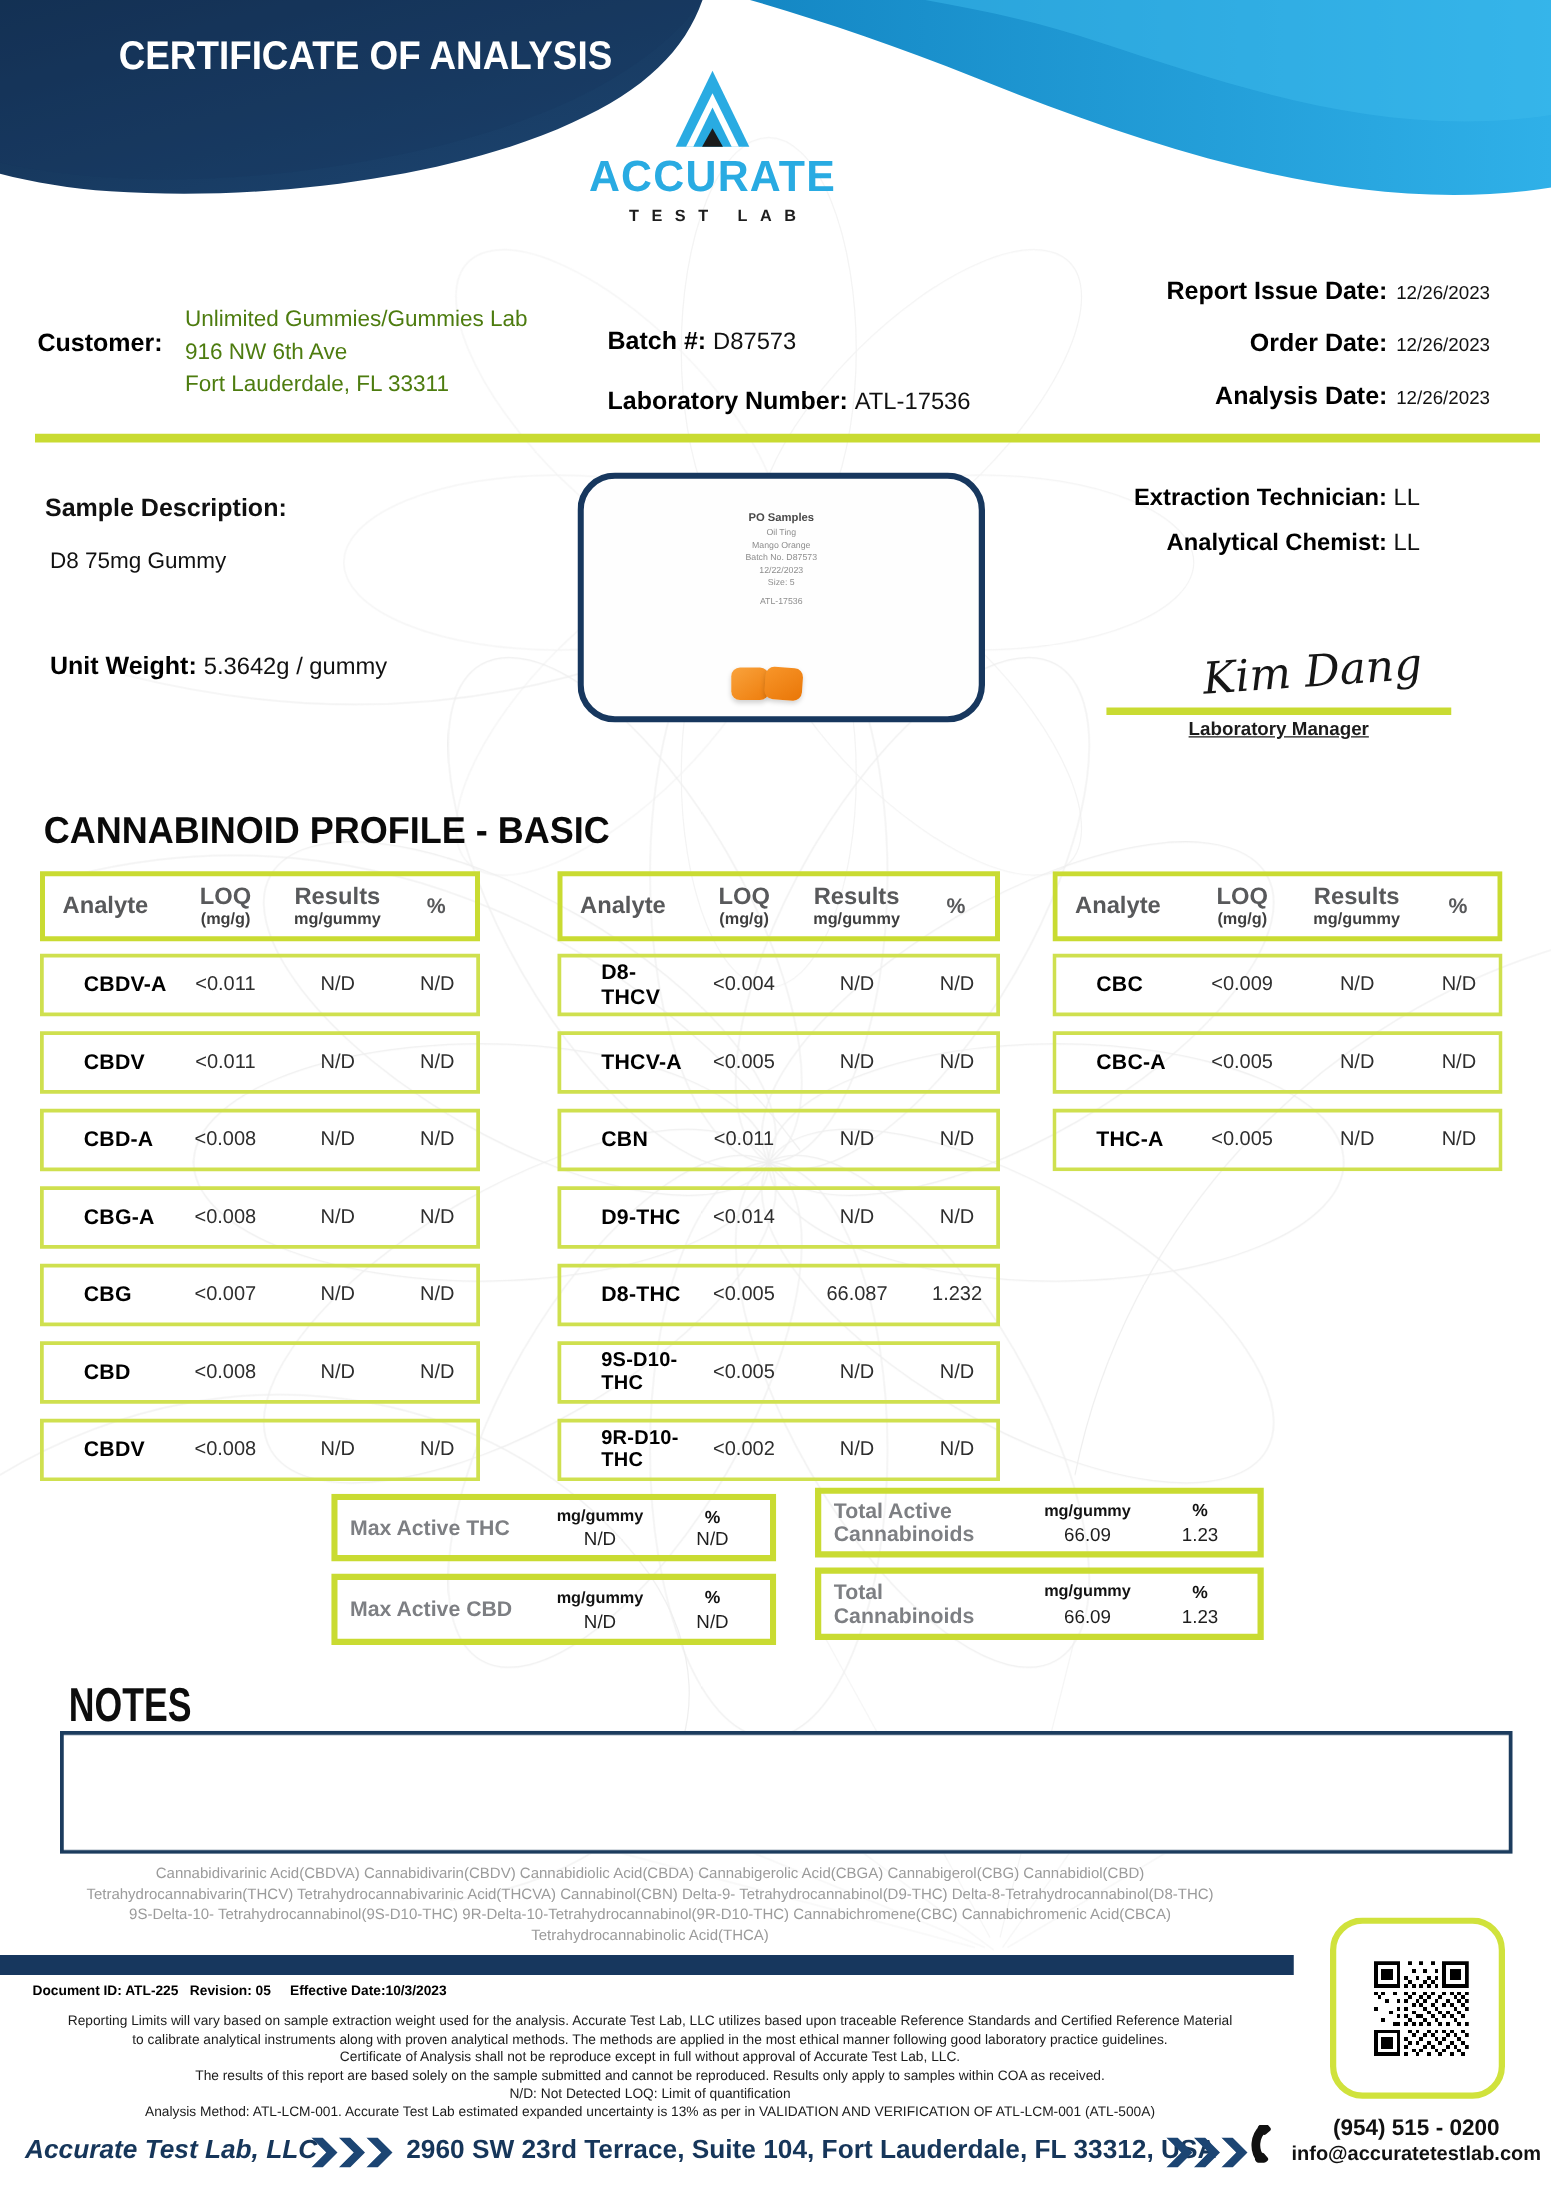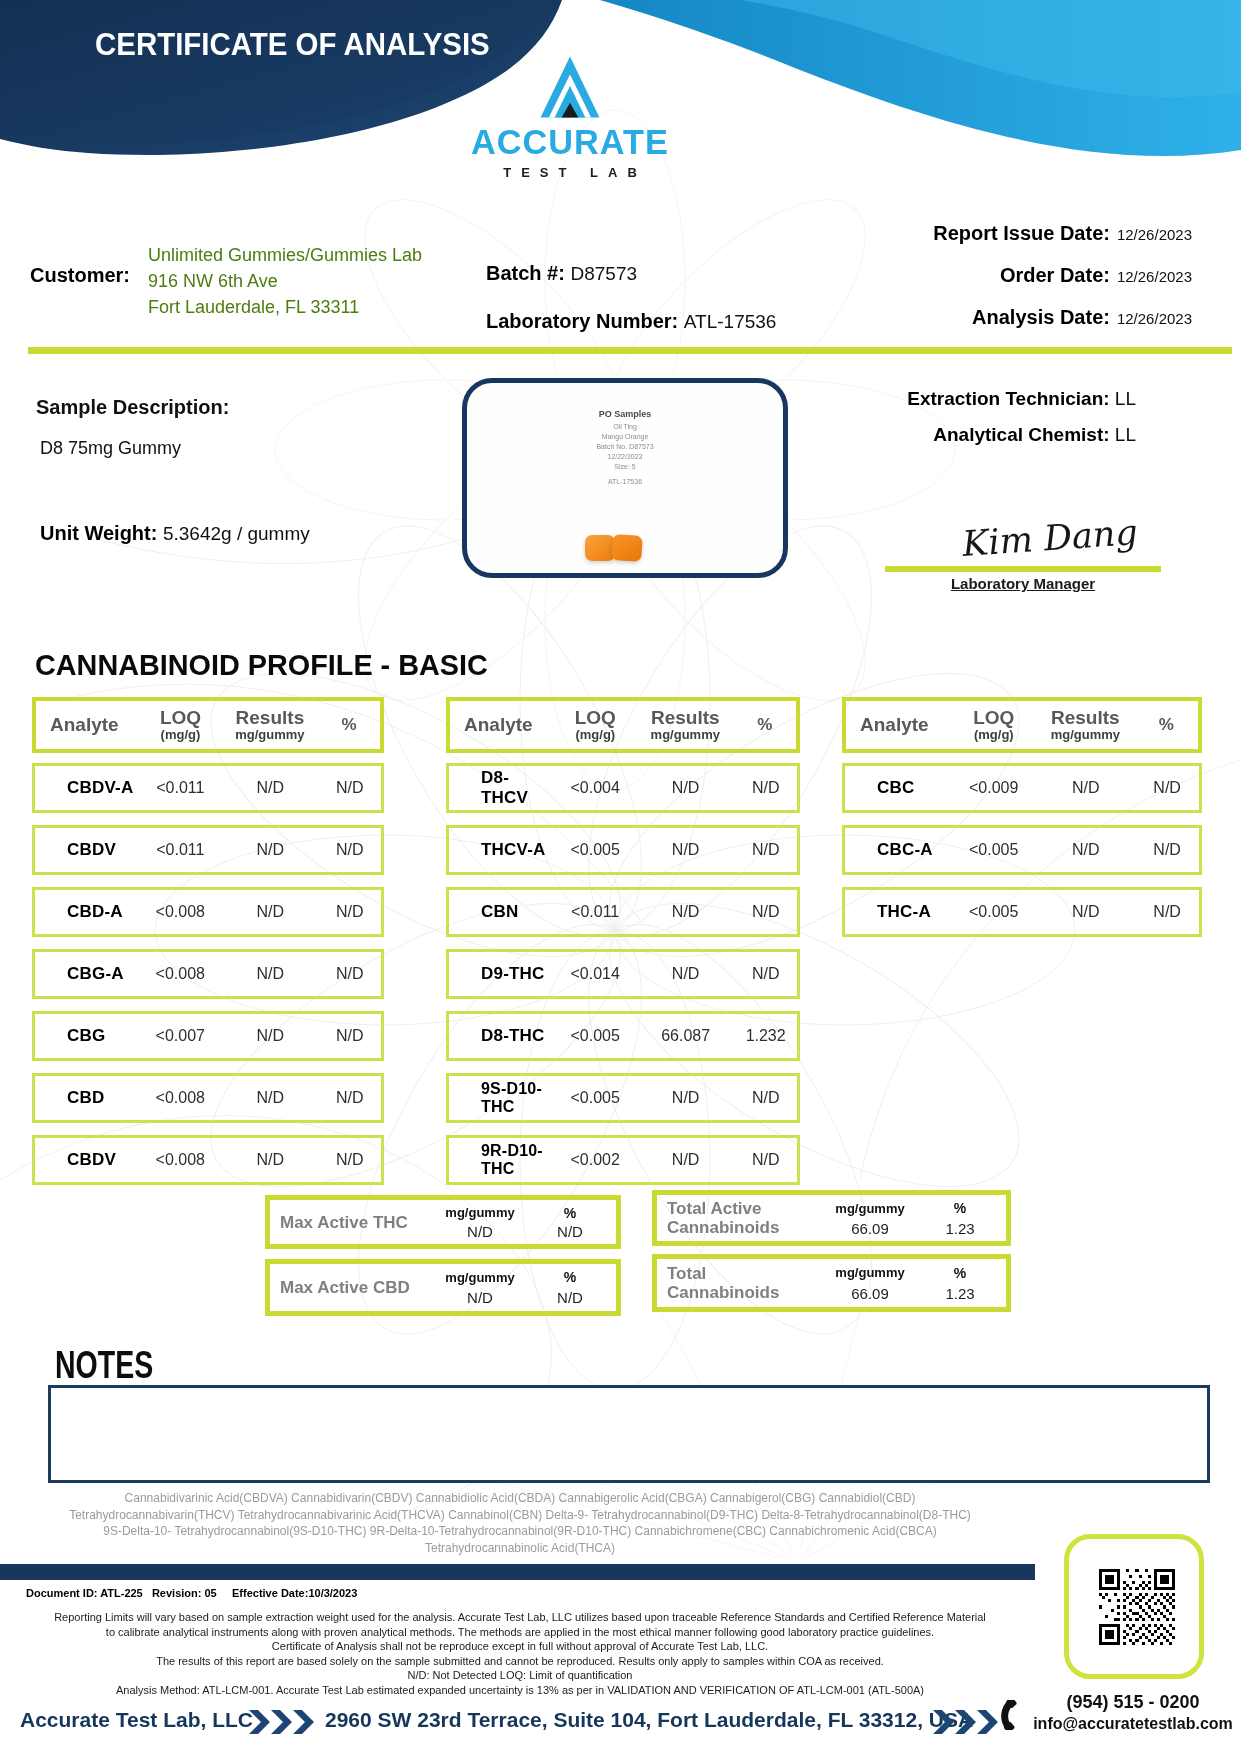--- a/index.html
+++ b/index.html
@@ -88,21 +88,21 @@
   .notes-box{left:48px;top:1385px;width:1156px;height:92px;border:3px solid #1c3c5e;background:#fff;}
   .glossary{left:0;top:1490px;width:1040px;text-align:center;font-size:12px;line-height:16.5px;
             color:#9b9b9b;font-weight:500;}
   .navy-bar{left:0;top:1564px;width:1035px;height:16px;background:var(--navy);}
   .docid{left:26px;top:1587px;font-size:11px;font-weight:bold;color:#000;white-space:pre;}
   .disclaimer{left:0;top:1610px;width:1040px;text-align:center;font-size:11px;line-height:14.6px;color:#1c1c1c;}
   .qr-box{left:1064px;top:1534px;width:140px;height:145px;box-sizing:border-box;border:5px solid #d0e23c;
           border-radius:26px;background:#fff;}
   .qr{position:absolute;left:30px;top:30px;}
 
-  .company{left:20px;top:1708px;font-size:21px;font-weight:bold;color:#16365a;white-space:nowrap;}
+  .company{left:20px;top:1708px;font-size:21px;font-weight:bold;color:#16365a;white-space:nowrap;font-style:italic;}
   .address{left:325px;top:1708px;font-size:21px;font-weight:bold;color:#16365a;white-space:nowrap;}
   .chev{top:1710px;}
   .contact{left:1025px;top:1692px;width:216px;text-align:center;line-height:21px;}
   .phone{font-size:18px;font-weight:bold;color:#101010;white-space:nowrap;}
   .email{font-size:16px;font-weight:bold;color:#101010;white-space:nowrap;}
   .phone-icon{left:995px;top:1700px;}
 </style>
 </head>
 <body>
 

